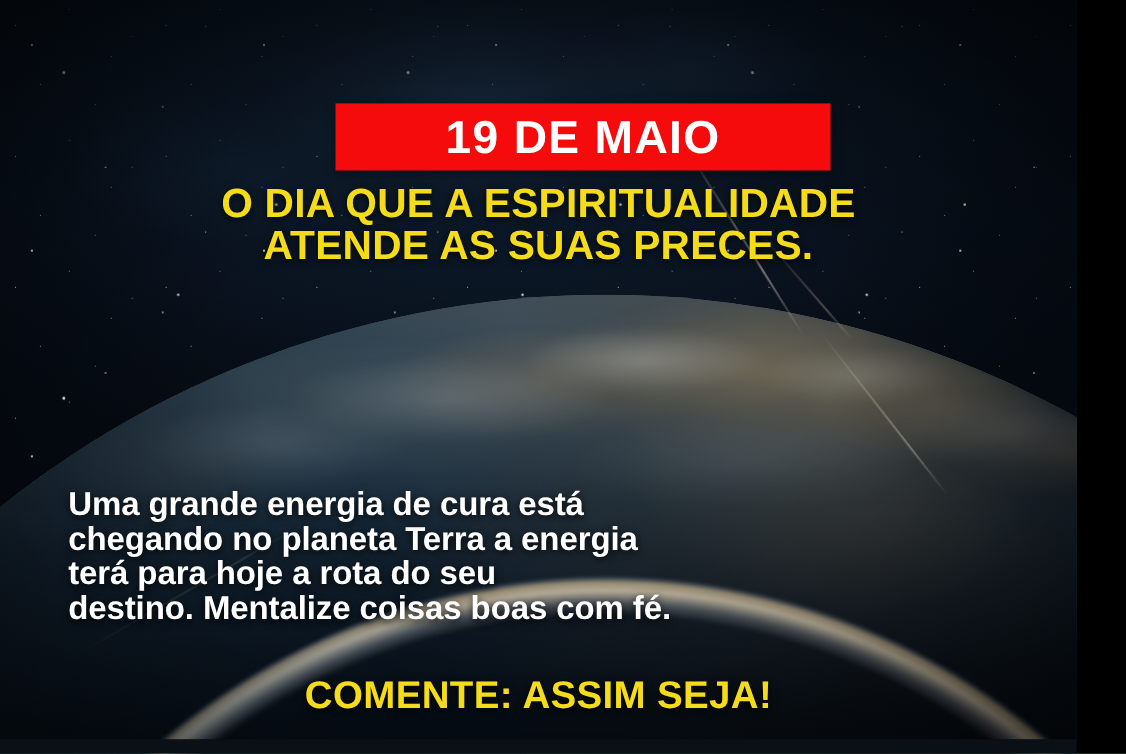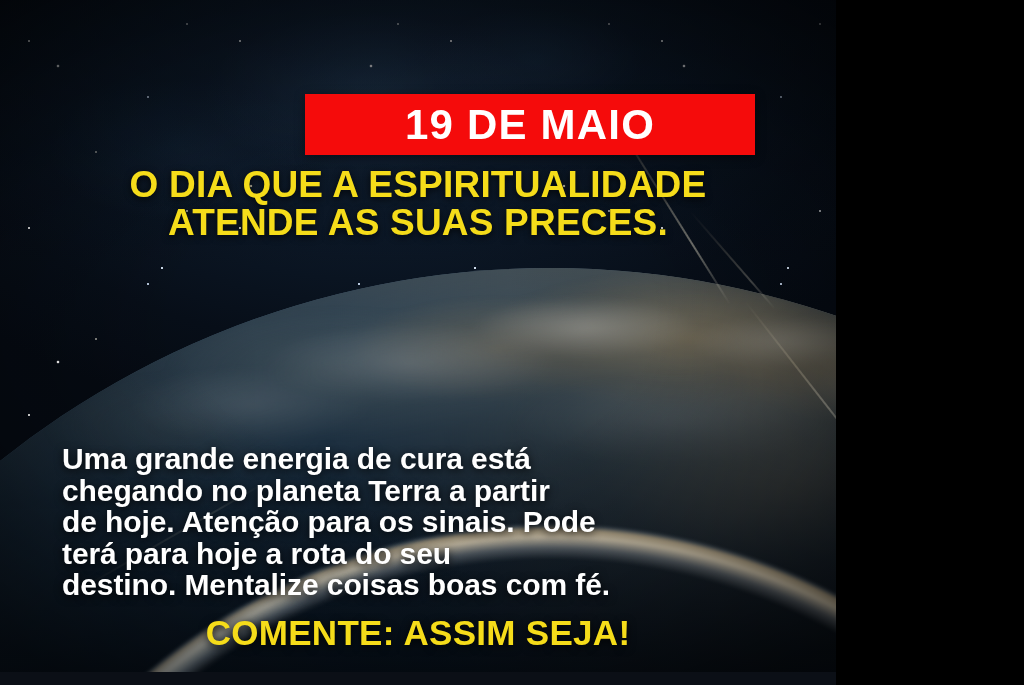--- a/index.html
+++ b/index.html
@@ -7,21 +7,21 @@
     margin: 0;
     padding: 0;
     background: #000;
   }
   body {
     font-family: "Liberation Sans", sans-serif;
   }
 
   #poster {
     position: relative;
-    width: 836px;
+    width: 979px;
     height: 685px;
     overflow: hidden;
     background: #14532d;
     user-select: none;
     text-decoration: underline;
   }
 
   
   .bg-layer {
     position: absolute;
@@ -377,22 +377,21 @@
       <span class="date-banner-text">19 DE MAIO</span>
     </div>
 
     <div class="headline">
       <span class="headline-line">O DIA QUE A ESPIRITUALIDADE</span>
       <span class="headline-line">ATENDE AS SUAS PRECES.</span>
     </div>
 
     <div class="body-copy">
       <span class="body-line">Uma grande energia de cura está</span>
-      <span class="body-line">chegando no planeta Terra a partir</span>
-      <span class="body-line">de hoje. Atenção para os sinais. Pode</span>
+      <span class="body-line">chegando no planeta Terra a energia</span>
       <span class="body-line">terá para hoje a rota do seu</span>
       <span class="body-line">destino. Mentalize coisas boas com fé.</span>
     </div>
 
     <div class="cta">COMENTE: ASSIM SEJA!</div>
 
   </div>
 </div>
 
 </body></html>

